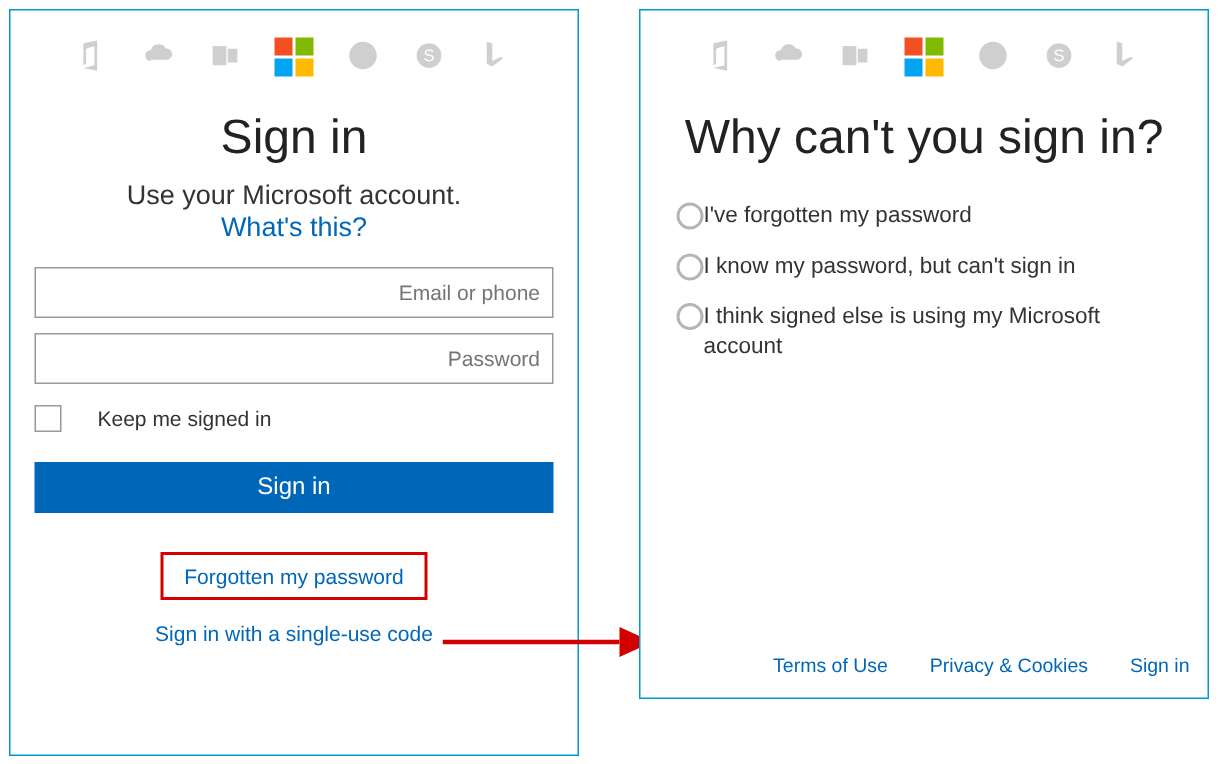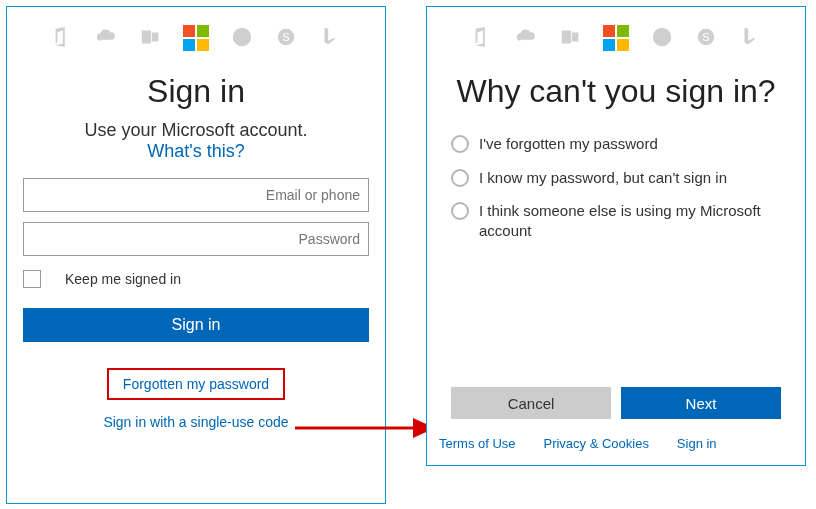--- a/index.html
+++ b/index.html
@@ -42,27 +42,27 @@
     font-size:16px; cursor:pointer;
   }
   .noacct { text-align:center; margin-top:22px; font-size:15px;}
   .bottom-links { text-align:center; margin-top:26px; }
   .bottom-links a { display:inline-block; color:#0067b8; text-decoration:none; font-size:14px; }
   .forgot-box { border:2px solid #d40000; padding:6px 14px; display:inline-block; }
   .bottom-links .second { margin-top:14px; display:block;}
 
   
   .options { padding: 0 24px; margin-top:24px; flex:1; }
-  .opt { display:flex; align-items:flex-start; gap:10px; margin-bottom:14px; cursor:pointer;}
+  .opt { display:flex; align-items:flex-start; margin-bottom:14px; cursor:pointer;}
   .radio { width:18px; height:18px; border:2px solid #b5b5b5; border-radius:50%; flex-shrink:0; margin-top:1px;}
   .opt-label { font-size:15px; color:#333; line-height:1.3;}
   .btn-row { display:flex; gap:10px; padding:0 24px; margin-top:20px;}
   .btn-secondary { flex:1; height:32px; background:#ccc; color:#333; border:none; font-size:15px; cursor:pointer;}
   .btn-next { flex:1; height:32px; background:#0067b8; color:#fff; border:none; font-size:15px; cursor:pointer;}
-  .footer { text-align:left; padding:16px 0 14px 0; }
+  .footer { text-align:right; padding:16px 0 14px 0; }
   .footer a { color:#0067b8; text-decoration:none; font-size:13px; margin:0 12px;}
   .footer .corp { color:#666; font-size:12px; margin-top:8px; display:block;}
 
   
   .arrow { position:absolute; left:295px; top:416px; width:140px; height:24px; pointer-events:none; }
   .arrow line { stroke:#d40000; stroke-width:3; }
   .arrow polygon { fill:#d40000; }
 </style>
 </head>
 <body>
@@ -159,28 +159,24 @@
     <div class="opt">
       <span class="radio"></span>
       <span class="opt-label">I've forgotten my password</span>
     </div>
     <div class="opt">
       <span class="radio"></span>
       <span class="opt-label">I know my password, but can't sign in</span>
     </div>
     <div class="opt">
       <span class="radio"></span>
-      <span class="opt-label">I think someone else is using my Microsoft account</span>
+      <span class="opt-label">I think signed else is using my Microsoft account</span>
     </div>
   </div>
 
-  <div class="btn-row">
-    <button class="btn-secondary">Cancel</button>
-    <button class="btn-next">Next</button>
-  </div>
 
   <div class="footer">
     <div>
       <a>Terms of Use</a>
       <a>Privacy &amp; Cookies</a>
       <a>Sign in</a>
     </div>
   </div>
 </div>
 

